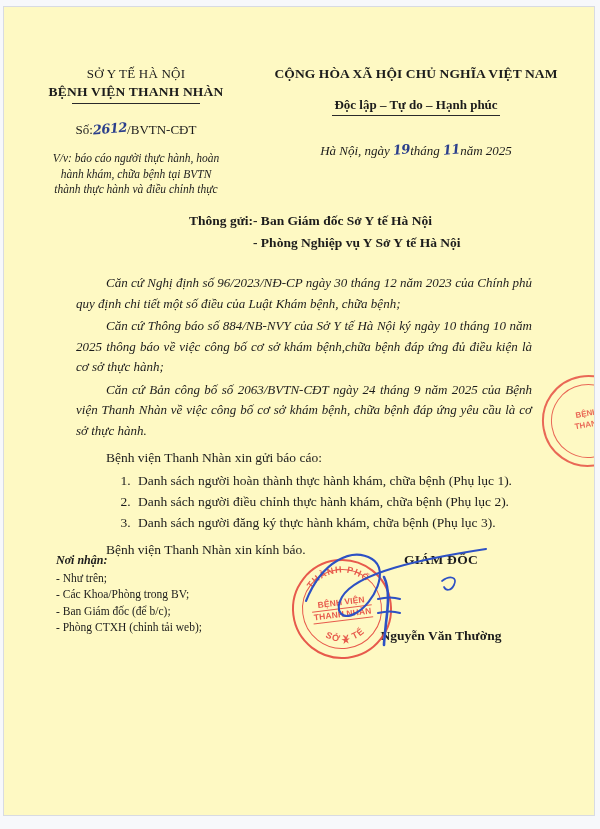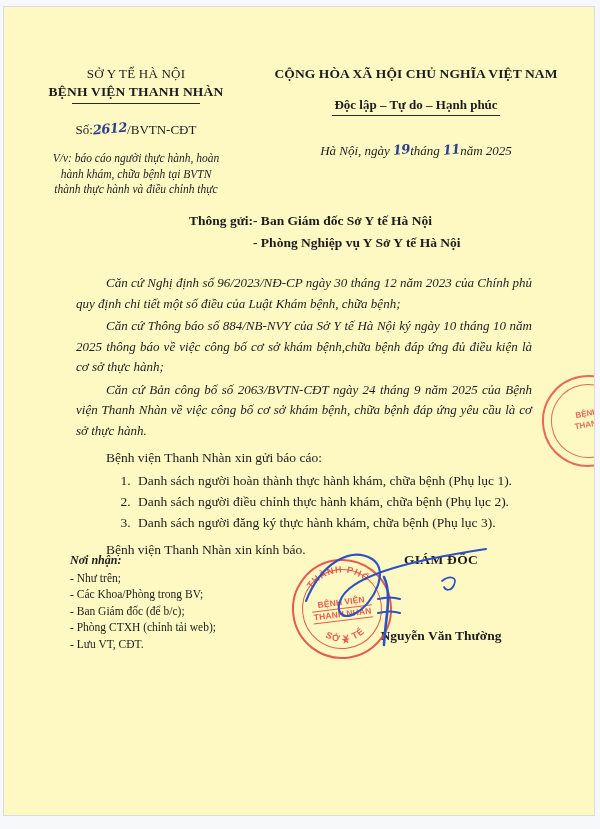--- a/index.html
+++ b/index.html
@@ -166,21 +166,21 @@
   
   .footer {
     position: absolute;
     top: 545px;
     left: 0;
     width: 100%;
     height: 130px;
   }
   .recipients {
     position: absolute;
-    left: 66px;
+    left: 52px;
     top: 0;
     font-size: 11.5px;
     line-height: 16.5px;
   }
   .recipients .rcp-title {
     font-weight: bold;
     font-style: italic;
     font-size: 12px;
     margin-bottom: 1px;
   }
@@ -380,21 +380,20 @@
   </div>
 
   <div class="footer">
 
     <div class="recipients">
       <div class="rcp-title">Nơi nhận:</div>
       <div>- Như trên;</div>
       <div>- Các Khoa/Phòng trong BV;</div>
       <div>- Ban Giám đốc (để b/c);</div>
       <div>- Phòng CTXH (chỉnh tải web);</div>
-      <div>- Lưu VT, CĐT.</div>
     </div>
 
     <div class="signature">
       <div class="sig-title">GIÁM ĐỐC</div>
       <div class="sig-name">Nguyễn Văn Thường</div>
     </div>
   </div>
 
   <div class="stamp stamp-main">
     <div class="inner-ring"></div>

